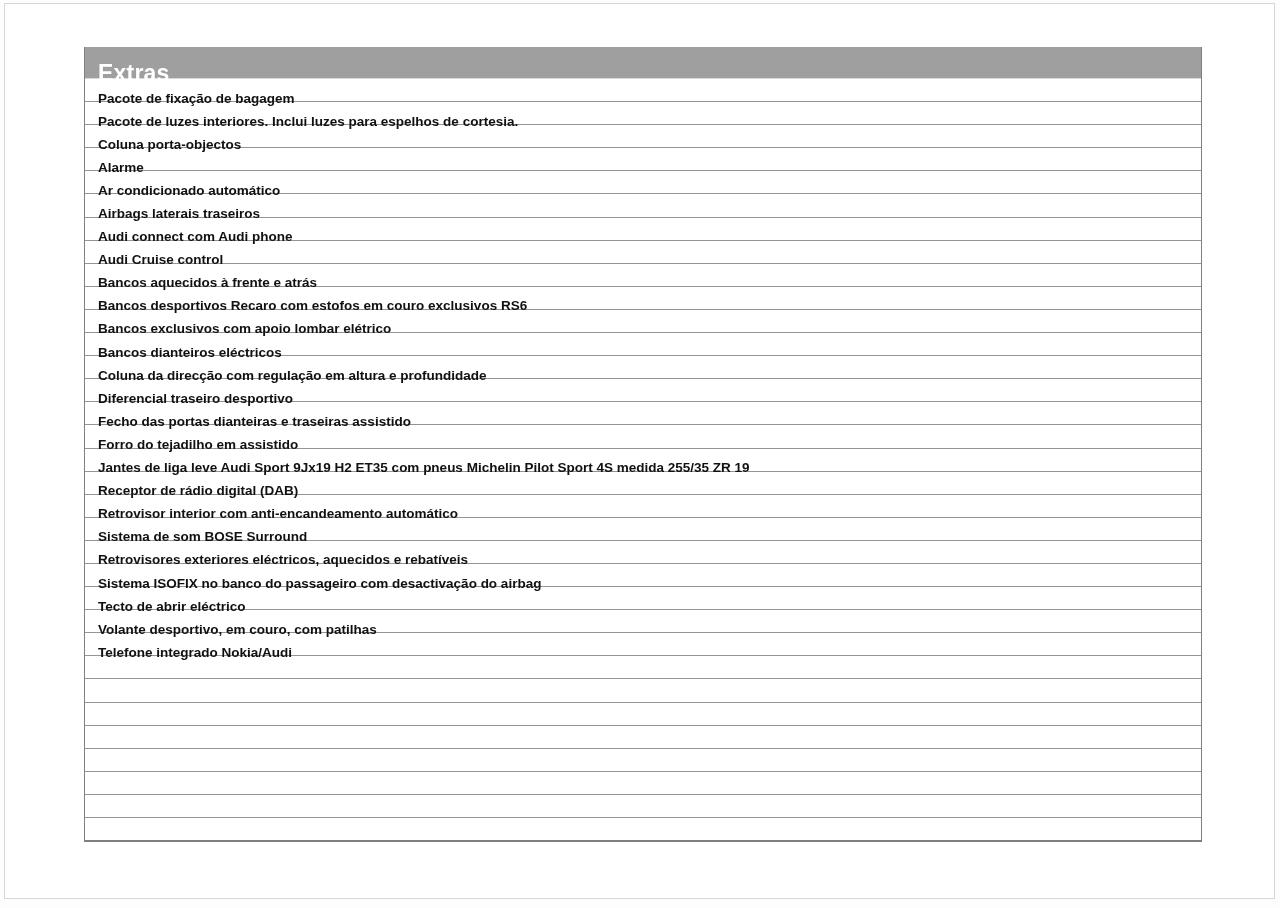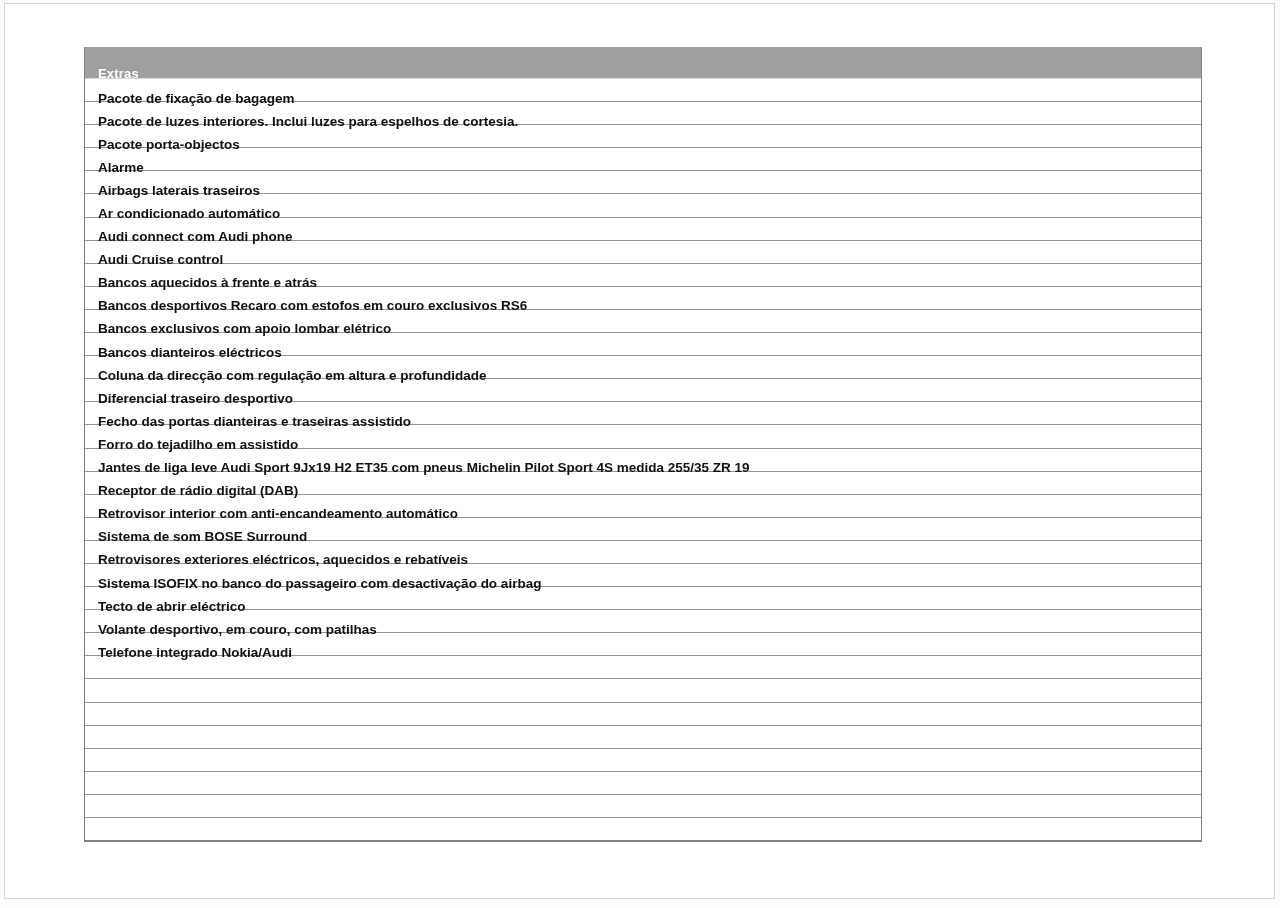--- a/index.html
+++ b/index.html
@@ -42,21 +42,21 @@
   }
   .table-header {
     height: 31px;
     background: var(--header-bg);
     display: flex;
     align-items: center;
     padding-left: 13px;
   }
   .table-header span {
     color: var(--header-text);
-    font-size: 13px;
+    font-size: 23px;
     font-weight: 700;
     letter-spacing: 0.2px;
     margin-top: 21px;
   }
   .row {
     height: 23.1px;
     border-top: 1px solid var(--row-border);
     display: flex;
     align-items: center;
     padding-left: 13px;
@@ -82,30 +82,30 @@
       <span>Extras</span>
     </div>
     <div id="table-body">
         <div class="row">
           <span>Pacote de fixação de bagagem</span>
         </div>
         <div class="row">
           <span>Pacote de luzes interiores. Inclui luzes para espelhos de cortesia.</span>
         </div>
         <div class="row">
-          <span>Pacote porta-objectos</span>
+          <span>Coluna porta-objectos</span>
         </div>
         <div class="row">
           <span>Alarme</span>
         </div>
         <div class="row">
-          <span>Airbags laterais traseiros</span>
+          <span>Ar condicionado automático</span>
         </div>
         <div class="row">
-          <span>Ar condicionado automático</span>
+          <span>Airbags laterais traseiros</span>
         </div>
         <div class="row">
           <span>Audi connect com Audi phone</span>
         </div>
         <div class="row">
           <span>Audi Cruise control</span>
         </div>
         <div class="row">
           <span>Bancos aquecidos à frente e atrás</span>
         </div>

